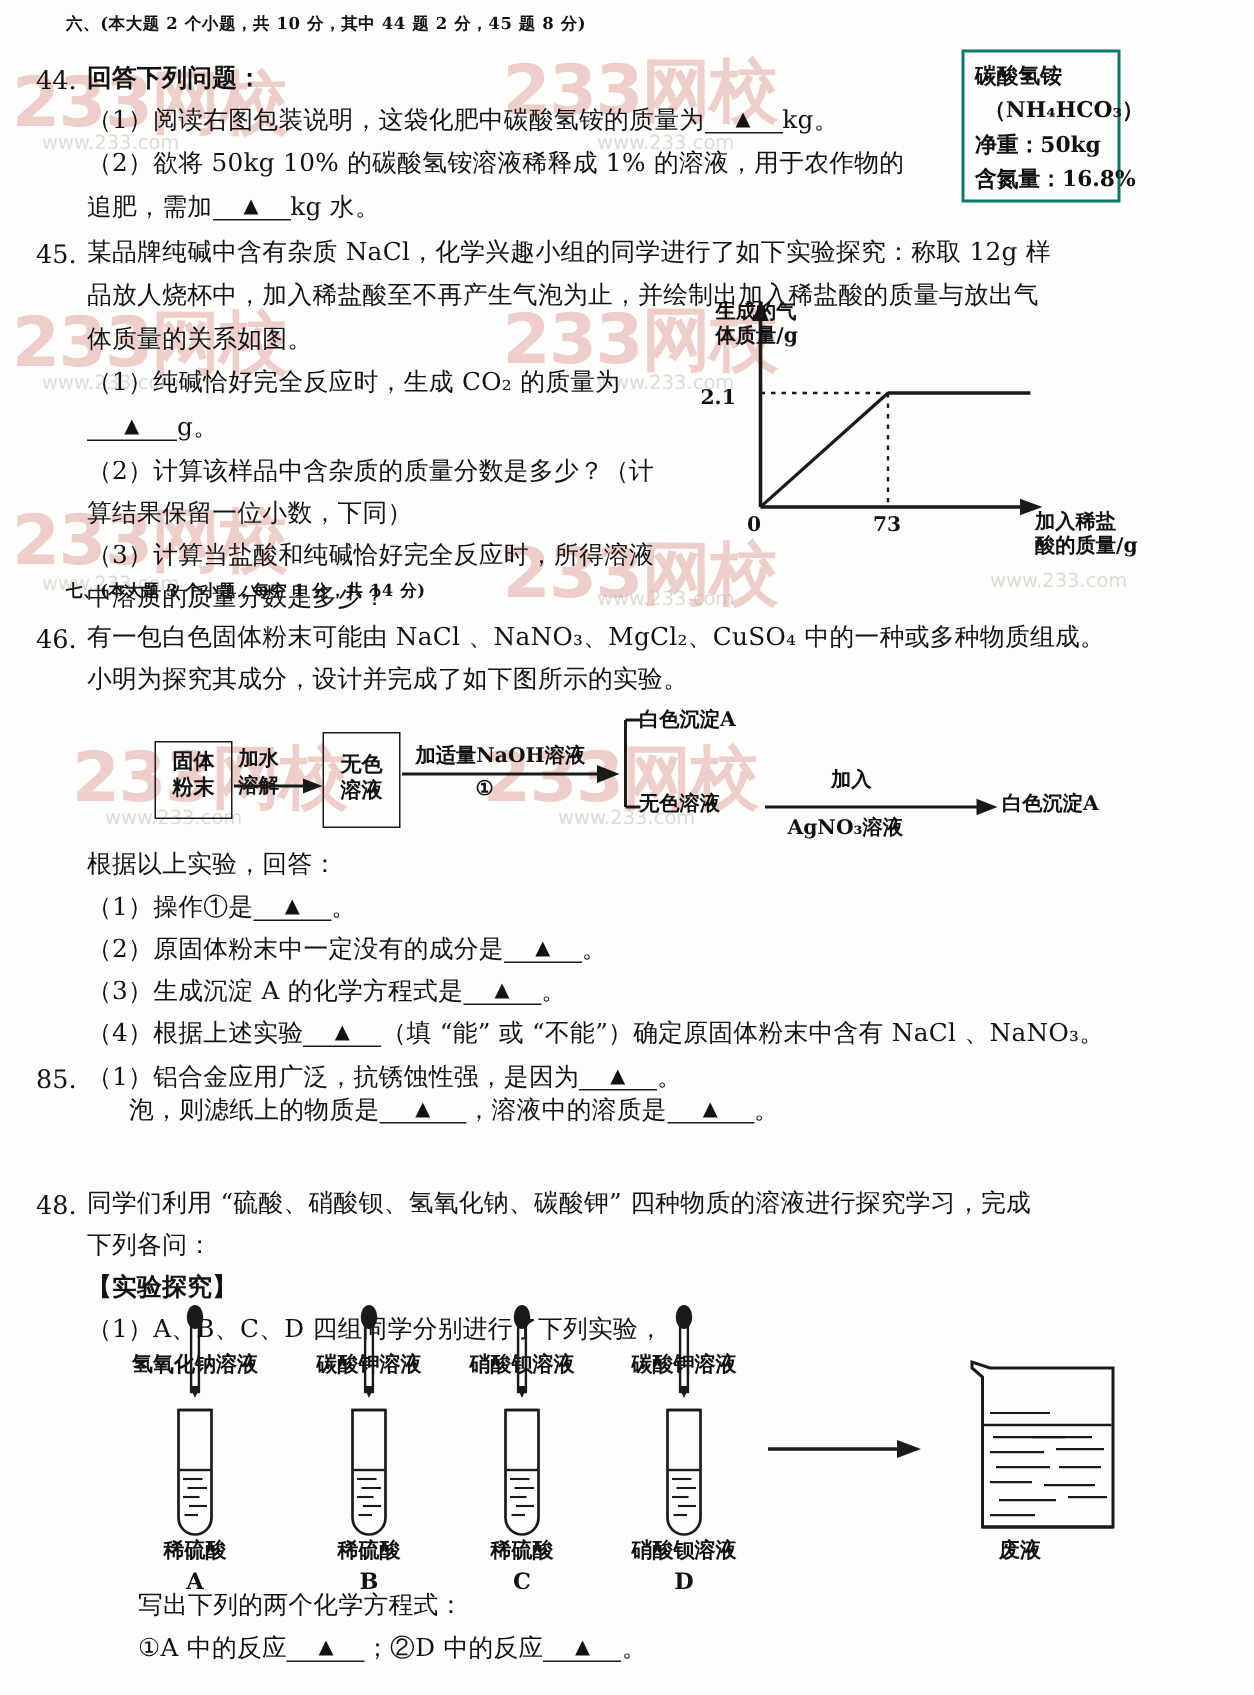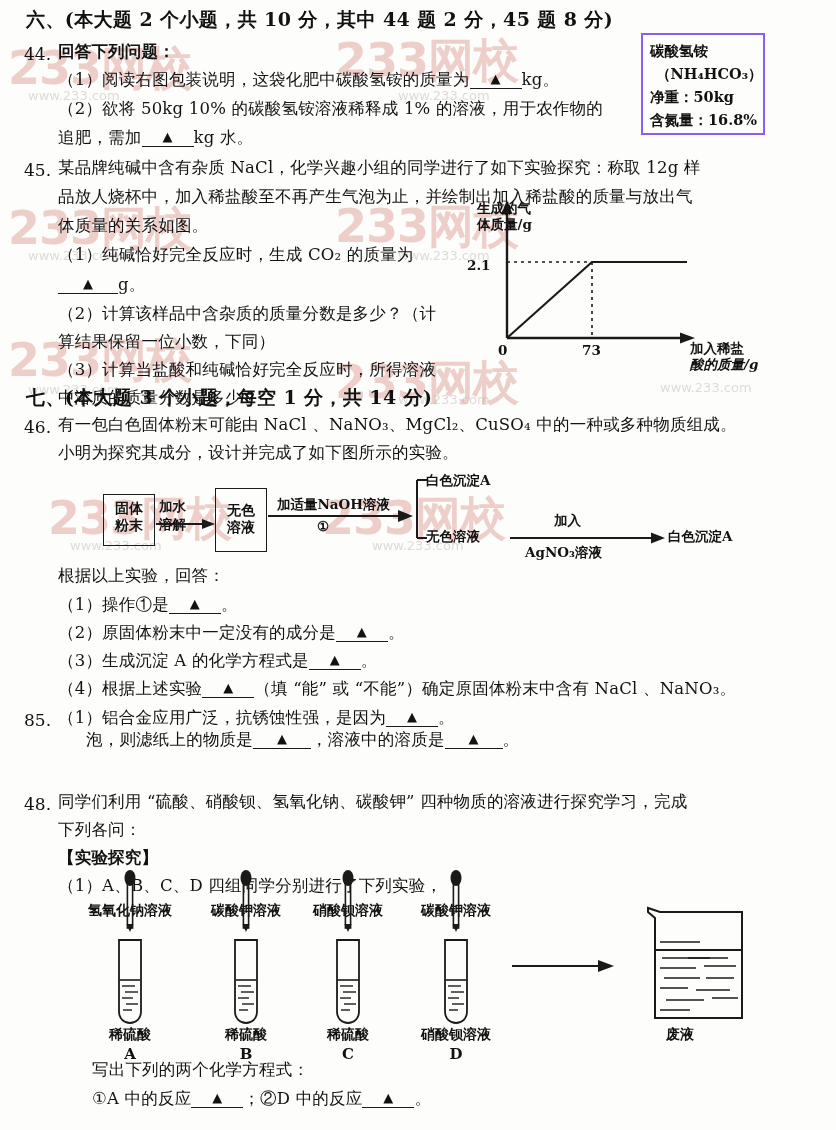--- a/index.html
+++ b/index.html
@@ -37,21 +37,21 @@
 
   
   .ln {
     position: absolute;
     white-space: nowrap;
     font-size: 16.5px;
     line-height: 1;
     letter-spacing: .2px;
   }
   .bold { font-weight: bold; }
-  .sec-head { font-size: 19px; letter-spacing: .4px; }
+  .sec-head { font-size: 11px; letter-spacing: .4px; margin-left: 18px; }
   .qnum { position: absolute; font-size: 17px; }
 
   
   .blank {
     display: inline-block;
     border-bottom: 1.4px solid #1a1a1a;
     text-align: center;
     position: relative;
     top: -1px;
   }
@@ -60,23 +60,23 @@
     line-height: 1;
     position: relative;
     top: -1px;
   }
 
   
   #fert-box {
     position: absolute;
     left: 641px;
     top: 33px;
-    width: 124px;
+    width: 106px;
     height: 102px;
-    border: 2px solid #8b5cf6;
+    border: 2px solid #0f766e;
     box-sizing: border-box;
     padding: 4px 0 0 7px;
   }
   #fert-box .fl {
     font-size: 14.5px;
     line-height: 23px;
     white-space: nowrap;
     font-weight: bold;
   }
   #fert-box .fl.formula { padding-left: 6px; font-weight: bold; }
@@ -204,21 +204,21 @@
   <div class="ln" style="left:58px; top:306px;">（2）计算该样品中含杂质的质量分数是多少？（计</div>
   <div class="ln" style="left:58px; top:334px;">算结果保留一位小数，下同）</div>
   <div class="ln" style="left:58px; top:362px;">（3）计算当盐酸和纯碱恰好完全反应时，所得溶液</div>
   <div class="ln" style="left:58px; top:390px;">中溶质的质量分数是多少？</div>
 
   <div id="chart">
     <div class="axlab" style="left:22px; top:0px;">生成的气</div>
     <div class="axlab" style="left:22px; top:16px;">体质量/g</div>
 
     <div class="axlab" style="left:235px; top:140px;">加入稀盐</div>
-    <div class="axlab" style="left:235px; top:156px;font-style:italic;">酸的质量/g</div>
+    <div class="axlab" style="left:235px; top:156px;">酸的质量/g</div>
 
     <div class="axlab" style="left:12px; top:57px;">2.1</div>
     <div class="axlab" style="left:43px; top:142px;">0</div>
     <div class="axlab" style="left:127px; top:142px;">73</div>
 
     <svg width="330" height="180">
 
       <line x1="52" y1="10" x2="52" y2="138" stroke="#1a1a1a" stroke-width="2.4"></line>
       <polygon points="52,0 46.5,14 57.5,14" fill="#1a1a1a"></polygon>
 

